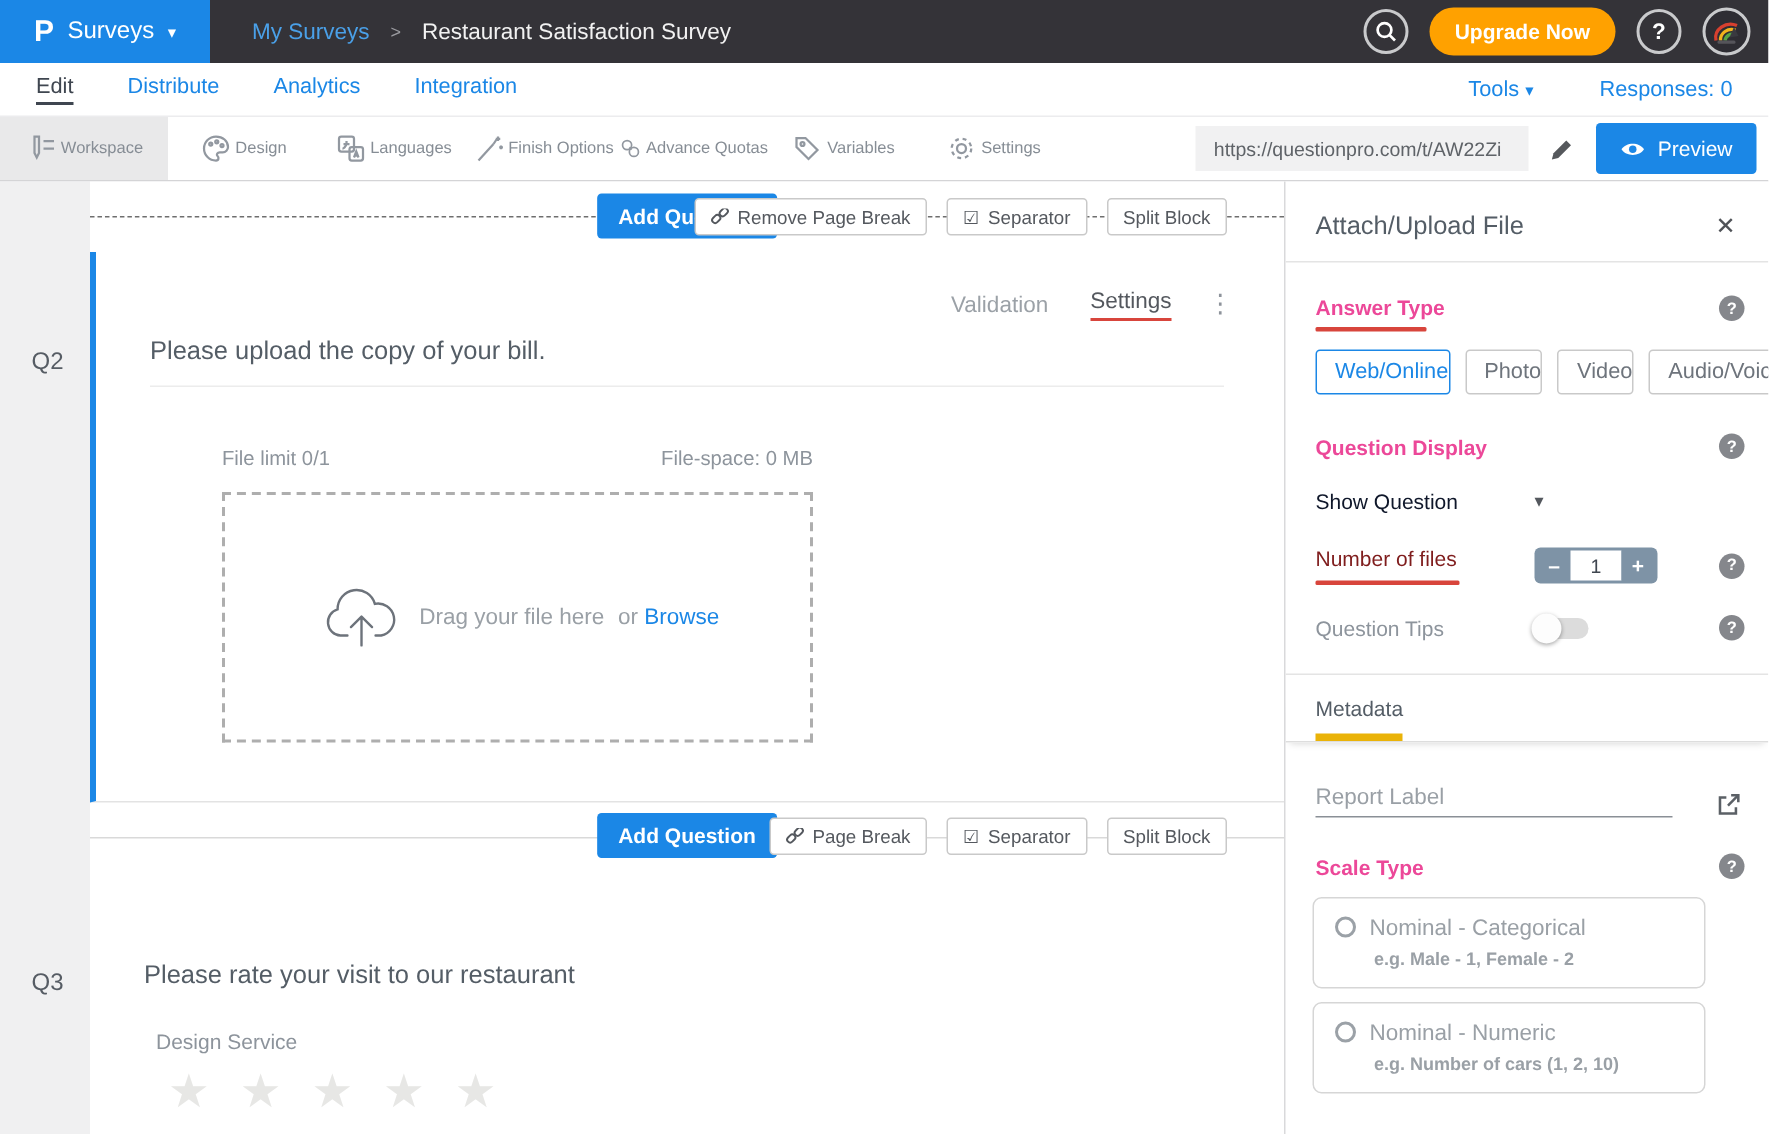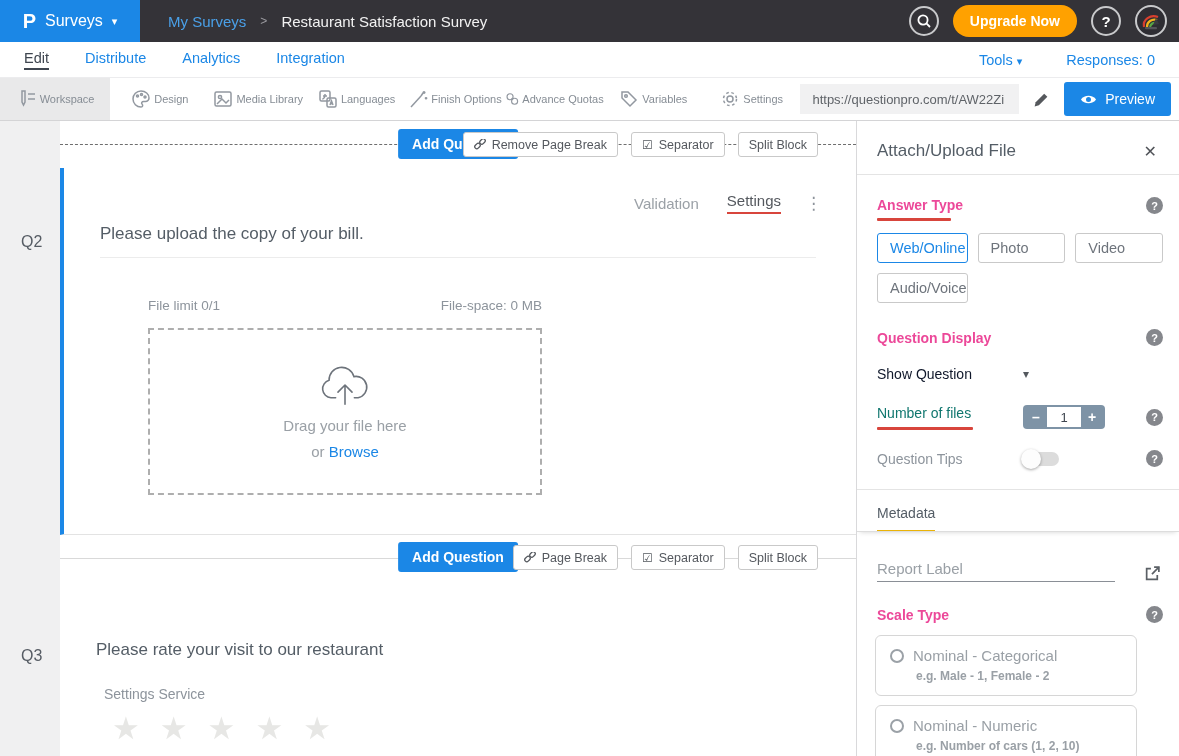--- a/index.html
+++ b/index.html
@@ -73,21 +73,21 @@
   .qblock.q3 { height:176px; }
   .q-tabs { position:absolute; top:24px; right:34px; display:flex; align-items:center; font-size:15px; }
   .q-tab-validation { color:#9ba1a7; margin-right:28px; cursor:pointer; }
   .q-tab-settings { color:#54585e; border-bottom:2px solid #d8453c; padding-bottom:3px; cursor:pointer; }
   .kebab { color:#8d939b; font-size:17px; margin-left:24px; cursor:pointer; letter-spacing:0; }
   .q-title { position:absolute; top:56px; left:36px; font-size:17px; color:#545d66; }
   .q-title-rule { position:absolute; top:89px; left:36px; right:40px; border-top:1px solid #ececec; }
   .upload-meta { position:absolute; top:130px; left:84px; width:394px; display:flex;
     justify-content:space-between; font-size:13.5px; color:#8d949c; }
   .dropzone { position:absolute; top:160px; left:84px; width:394px; height:167px;
-    border:2px dashed #aeaeae; display:flex; flex-direction:column; align-items:center;
+    border:2px dashed #aeaeae; display:flex; flex-direction:row; align-items:center;
     justify-content:center; gap:9px; cursor:pointer; }
   .dropzone svg { stroke:#6d737b; fill:none; stroke-width:1.7; }
   .drop-text { font-size:15px; color:#9aa0a6; }
   .browse-line { font-size:15px; color:#9aa0a6; }
   .browse-link { color:#1b87e6; cursor:pointer; }
   .q3-title { position:absolute; top:58px; left:36px; font-size:17px; color:#545d66; }
   .q3-row-label { position:absolute; top:104px; left:44px; font-size:14px; color:#8d949c; }
   .stars { position:absolute; top:128px; left:52px; font-size:31px; color:#e7e7e5; letter-spacing:20px; }
   .stars span { cursor:pointer; }
 
@@ -96,39 +96,39 @@
   .p-head { display:flex; justify-content:space-between; align-items:center; padding:20px 22px 13px 20px; }
   .p-title { font-size:17px; color:#545d66; }
   .p-close { color:#505358; font-size:16px; font-weight:bold; cursor:pointer; }
   .p-divider { border-bottom:1px solid #e4e4e4; }
   .p-sec { padding:0 16px 0 20px; }
   .p-row { display:flex; align-items:center; }
   .sec-label { font-size:14px; font-weight:bold; color:#ec4899; }
   .red-bar { height:3px; background:#d8453c; margin-top:5px; border-radius:1px; }
   .help { width:17px; height:17px; background:#85878c; border-radius:50%; color:#fff; font-size:11px;
     font-weight:bold; display:flex; align-items:center; justify-content:center; flex:none; cursor:pointer; }
-  .at-grid { margin-top:12px; display:grid; grid-template-columns:1fr 1fr 1fr; gap:10px; }
+  .at-grid { margin-top:12px; display:grid; grid-template-columns:1fr 1fr 1fr 1fr; gap:10px; }
   .at-opt { height:30px; border:1px solid #c9c9c9; border-radius:3px; display:flex; align-items:center;
     padding-left:12px; font-size:14.5px; color:#6e747c; cursor:pointer; background:#fff; }
   .at-opt.selected { border:1.5px solid #1b87e6; color:#1b87e6; }
   .ctl-col { width:146px; flex:none; }
   .plain-label { font-size:14px; color:#0f172a; }
-  .dim-label { font-size:14px; color:#0f766e; }
+  .dim-label { font-size:14px; color:#7f1d1d; }
   .dd-caret { color:#54585e; font-size:12px; cursor:pointer; }
   .stepper { display:flex; align-items:center; background:#7e93a6; border-radius:4px; padding:2px; }
   .step-btn { width:22px; height:20px; background:#7e93a6; color:#fff; border:none; font-size:14px;
     font-weight:bold; cursor:pointer; line-height:1; }
   .step-input { width:34px; height:20px; border:none; text-align:center; font-size:13px; color:#3f4650;
     font-family:"Liberation Sans",sans-serif; }
   .toggle { width:36px; height:14px; background:#dcdcdc; border-radius:7px; position:relative; cursor:pointer; }
   .toggle .knob { position:absolute; left:-2px; top:-3px; width:20px; height:20px; background:#fdfdfd;
     border-radius:50%; box-shadow:0 1px 3px rgba(0,0,0,0.35); }
   .tabbar { margin-top:14px; padding:0 20px; border-bottom:1px solid #dddddd;
     box-shadow:0 3px 5px -3px rgba(0,0,0,0.18); }
-  .meta-tab { display:inline-block; padding-bottom:9px; border-bottom:1px solid #eab308;
+  .meta-tab { display:inline-block; padding-bottom:9px; border-bottom:5px solid #eab308;
     color:#545d66; font-size:14px; cursor:pointer; }
   .report-row { margin-top:26px; padding:0 18px 0 20px; display:flex; align-items:flex-end; justify-content:space-between; }
   .report-input { width:238px; border:none; border-bottom:1px solid #8a8f96; font-size:15px;
     color:#545d66; padding:2px 0 4px 0; font-family:"Liberation Sans",sans-serif; }
   .report-input::placeholder { color:#9aa0a6; }
   .ext-link { cursor:pointer; display:flex; }
   .ext-link svg { stroke:#5b6066; fill:none; stroke-width:1.6; }
   .scale-cards { margin:12px 0 0 18px; width:262px; display:flex; flex-direction:column; gap:9px; }
   .scale-card { border:1px solid #d6d6d6; border-radius:6px; padding:11px 14px 12px 14px; cursor:pointer; background:#fff; }
   .radio { display:inline-block; width:14px; height:14px; border:2px solid #9ba1a7; border-radius:50%;
@@ -199,28 +199,20 @@
     <svg width="22" height="20" viewBox="0 0 22 20">
       <path d="M11 2 a8 8 0 1 0 0 16 c2 0 2 -2 1 -3 c-1 -1 0 -2.5 1.5 -2.5 h2 a3.5 3.5 0 0 0 3.5 -3.5 C19 5 15.5 2 11 2 z"></path>
       <circle cx="7.5" cy="7" r="1"></circle>
         <circle cx="11.5" cy="5.5" r="1"></circle>
         <circle cx="15" cy="8" r="1"></circle>
     </svg>
     <span class="tlabel">Design</span>
   </div>
   <div class="tool">
     <svg width="22" height="20" viewBox="0 0 22 20">
-      <rect x="3" y="3" width="16" height="14" rx="1.5"></rect>
-        <circle cx="8" cy="8" r="1.6"></circle>
-      <path d="M5 15 l5 -5 4 4 3 -3"></path>
-    </svg>
-    <span class="tlabel">Media Library</span>
-  </div>
-  <div class="tool">
-    <svg width="22" height="20" viewBox="0 0 22 20">
       <rect x="3" y="2" width="10" height="10" rx="1.5"></rect>
         <rect x="10" y="9" width="9" height="9" rx="1.5"></rect>
       <path d="M6 7 h4 M8 5 v2 M7.8 7 c0 2 -2 3 -2.5 3"></path>
         <path d="M13 16 l1.5 -4 1.5 4 M13.6 14.8 h1.8"></path>
     </svg>
     <span class="tlabel">Languages</span>
   </div>
   <div class="tool">
     <svg width="22" height="20" viewBox="0 0 22 20">
       <line x1="4" y1="18" x2="14" y2="7"></line>
@@ -337,21 +329,21 @@
           <span>Separator</span>
         </button>
         <button class="mini-btn">
           <span>Split Block</span>
         </button>
       </div>
     </div>
 
     <div class="qblock q3">
       <div class="q3-title">Please rate your visit to our restaurant</div>
-      <div class="q3-row-label">Settings Service</div>
+      <div class="q3-row-label">Design Service</div>
       <div class="stars">
         <span>★</span><span>★</span><span>★</span><span>★</span><span>★</span>
       </div>
     </div>
 
   </div>
 
   <div class="panel">
 
     <div class="p-head">

